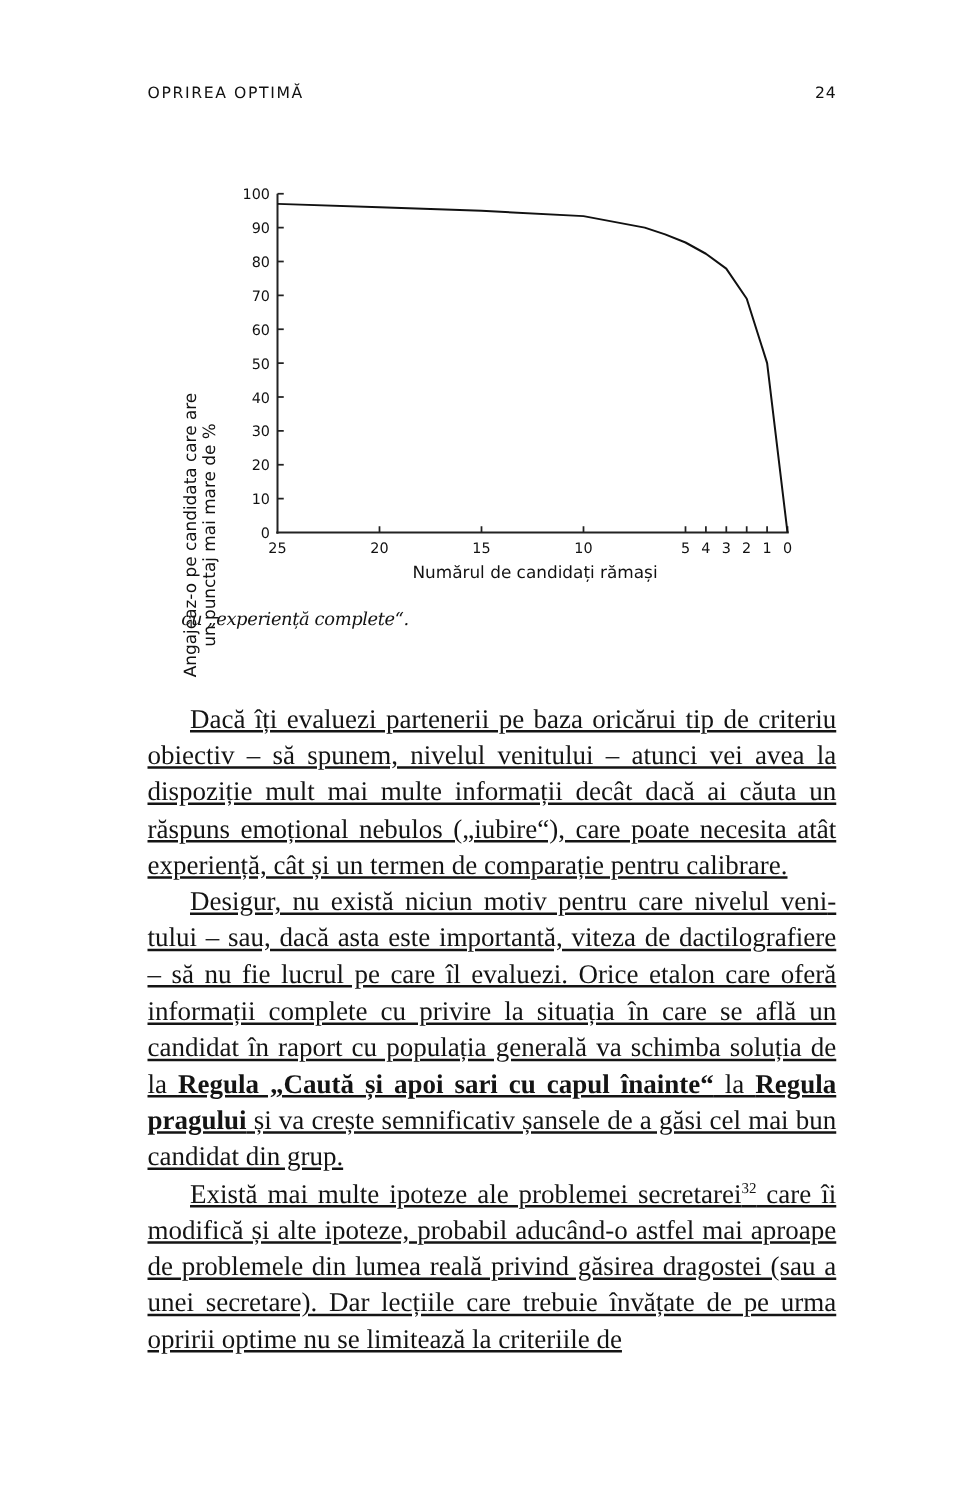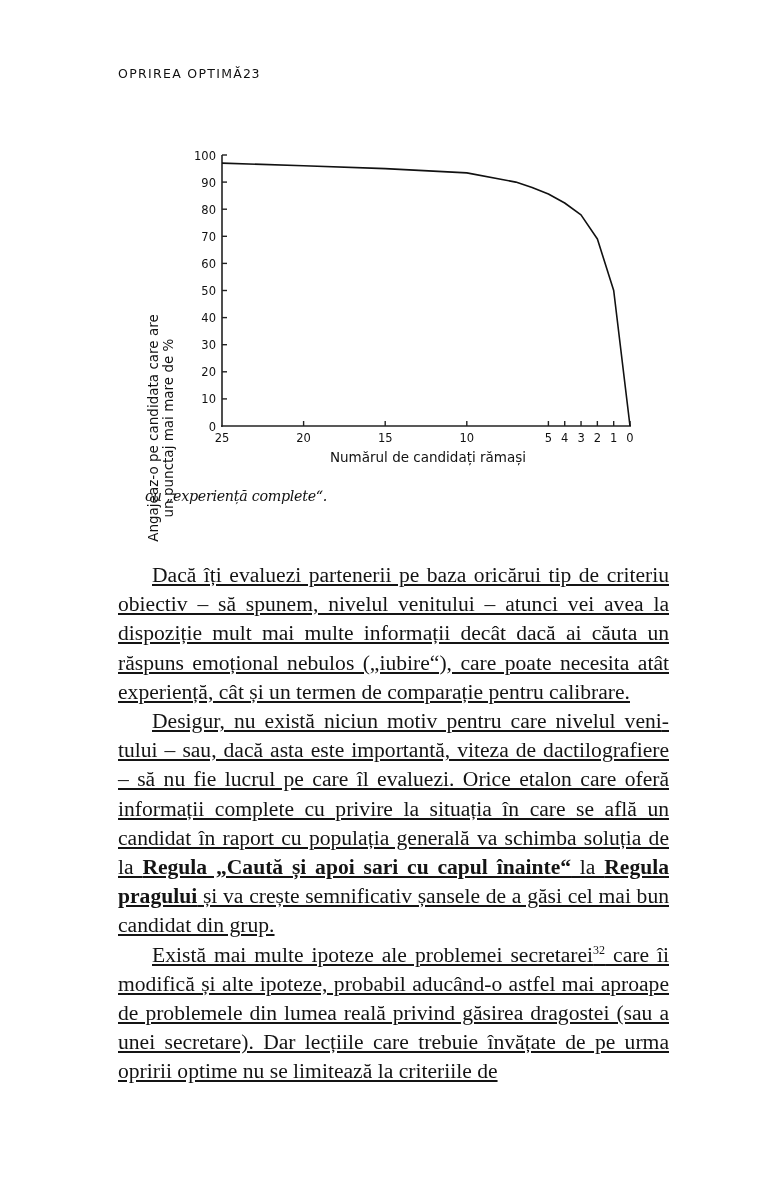--- a/index.html
+++ b/index.html
@@ -1,19 +1,19 @@
 <!DOCTYPE html>
 <html><head>
 <meta charset="utf-8">
 <style>
   html, body { margin: 0; padding: 0; background: #ffffff; }
   body { width: 783px; height: 1200px; position: relative; overflow: hidden; color: #1a1a1a; }
   .running-head {
     position: absolute; top: 66px; left: 118px; width: 551px;
-    display: flex; justify-content: flex-start; align-items: baseline;
+    display: flex; justify-content: space-between; align-items: baseline;
     font-family: "DejaVu Sans", sans-serif; font-size: 12.5px; letter-spacing: 1.3px; color: #111;
   }
   .running-head .num { letter-spacing: 0.5px; }
   .figure { position: absolute; top: 140px; left: 140px; width: 520px; height: 340px; }
   .figure svg { position: absolute; left: 0; top: 0; }
   .ytitle {
     position: absolute; left: 6px; top: 152px; width: 272px; height: 40px;
     transform-origin: 0 0; transform: translate(0px, 272px) rotate(-90deg);
     font-family: "DejaVu Sans", sans-serif; font-size: 13.5px; line-height: 15px;
     text-align: center; color: #111;
@@ -30,21 +30,21 @@
   }
   .body-text p { margin: 0; text-indent: 34px; text-decoration: underline; }
   .body-text sup { font-size: 12px; line-height: 0; vertical-align: 8px; }
   .body-text b { font-weight: bold; }
 </style>
 </head>
 <body>
 
 <div class="running-head">
   <span>OPRIREA OPTIMĂ</span>
-  <span class="num">23</span>
+  <span class="num">24</span>
 </div>
 
 <div class="figure">
   <svg id="chart-svg" width="520" height="340" viewBox="0 0 520 340">
       <line x1="82" y1="15" x2="82" y2="287" stroke="#222" stroke-width="1.6"></line>
       <line x1="81" y1="286" x2="491" y2="286" stroke="#222" stroke-width="1.6"></line>
       <text x="76" y="290.5" text-anchor="end" font-family="&quot;DejaVu Sans&quot;, sans-serif" font-size="11.5" fill="#111">0</text>
       <line x1="82" y1="258.9" x2="87" y2="258.9" stroke="#222" stroke-width="1.4"></line>
       <text x="76" y="263.4" text-anchor="end" font-family="&quot;DejaVu Sans&quot;, sans-serif" font-size="11.5" fill="#111">10</text>
       <line x1="82" y1="231.8" x2="87" y2="231.8" stroke="#222" stroke-width="1.4"></line>

